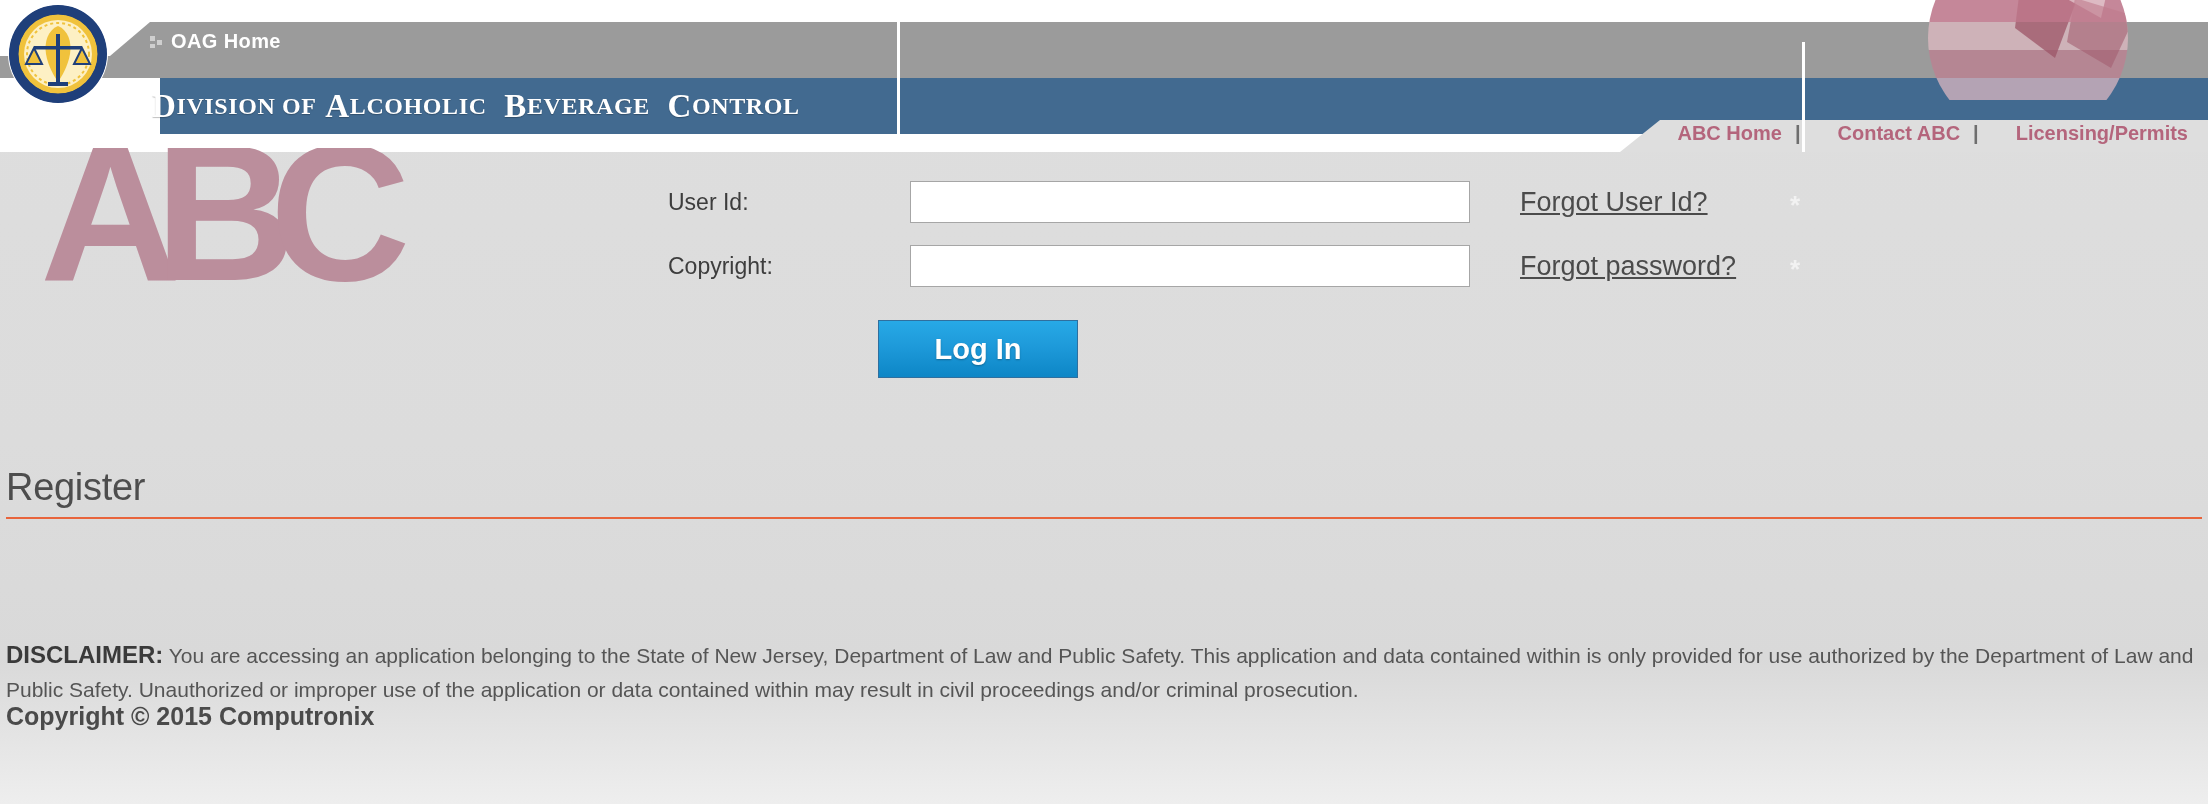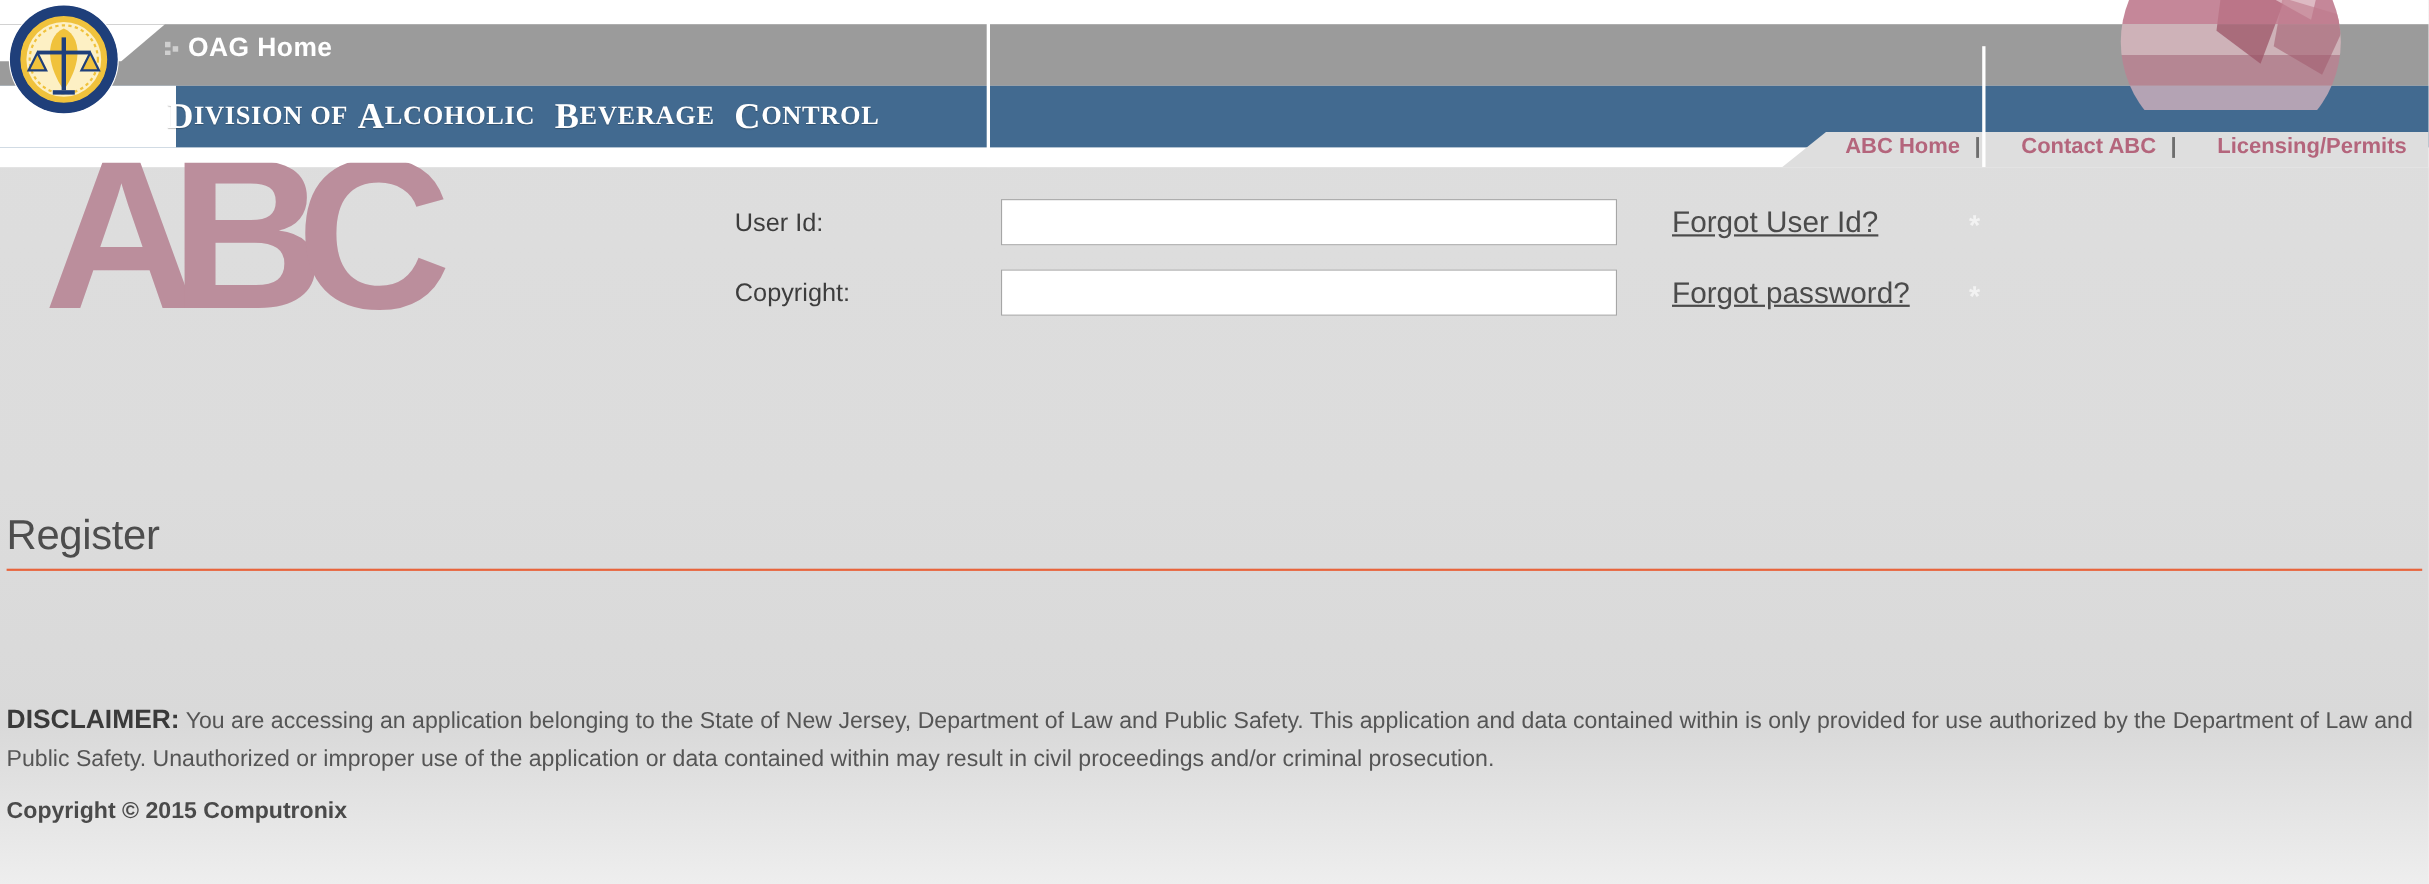--- a/index.html
+++ b/index.html
@@ -95,21 +95,21 @@
   }
 
   
   #oag-home {
     position: absolute;
     left: 150px; top: 30px;
     display: flex;
     align-items: center;
     gap: 9px;
     color: #ffffff;
-    font-size: 24px;
+    font-size: 20px;
     font-weight: 600;
     letter-spacing: .4px;
     cursor: pointer;
   }
   #oag-home .dotsq {
     display: inline-block;
     width: 12px; height: 12px;
     background:
       linear-gradient(#cfcfcf,#cfcfcf) 0 0/5px 5px no-repeat,
       linear-gradient(#cfcfcf,#cfcfcf) 7px 4px/5px 5px no-repeat,
@@ -259,22 +259,22 @@
   }
   #disclaimer .lead {
     font-weight: 700;
     font-size: 24px;
     color: #3a3a3a;
   }
 
   
   #copyright {
     position: absolute;
-    left: 6px; top: 726px;
-    font-size: 21px;
+    left: 6px; top: 702px;
+    font-size: 25px;
     font-weight: 700;
     color: #4a4a4a;
   }
 </style>
 </head>
 <body>
 
 <div id="header">
 
   <div class="band-gray"></div>
@@ -365,20 +365,21 @@
     <input class="form-input" type="text" placeholder="" style="">
     <span class="forgot-link">Forgot User Id?</span>
   </div>
 
   <div class="form-row">
     <div class="form-label">Copyright:</div>
     <input class="form-input" type="password" placeholder="" style="">
     <span class="forgot-link">Forgot password?</span>
   </div>
 
+  <button id="login-button">Log In</button>
 </div>
 
 <span class="req-star" id="star-1">*</span>
 <span class="req-star" id="star-2">*</span>
 
 <div id="register-section">
   <div id="register-heading">Register</div>
   <div id="register-rule"></div>
 </div>
 

